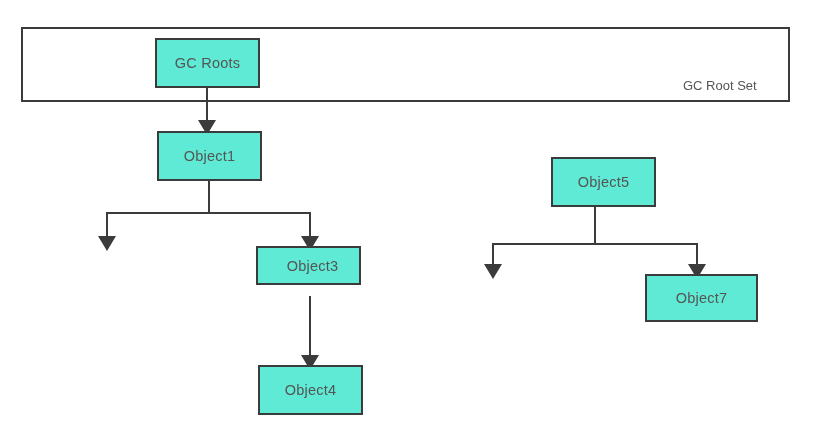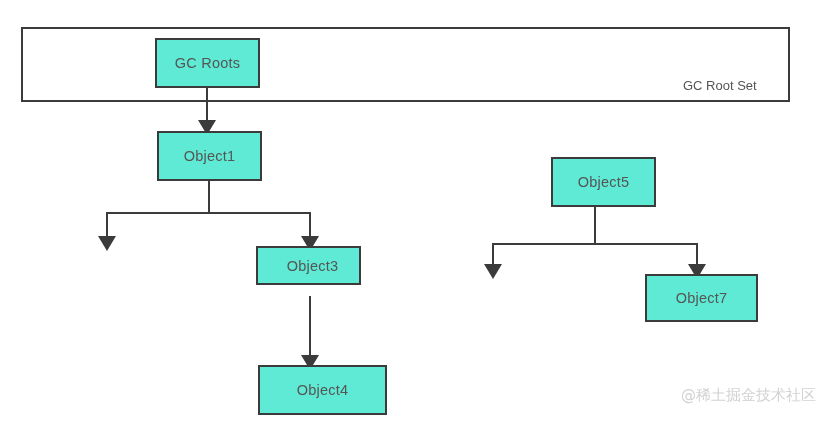--- a/index.html
+++ b/index.html
@@ -110,22 +110,21 @@
   <div class="container-box" style="left:21px; top:27px; width:769px; height:75px;"></div>
   <div class="container-label" style="left:683px; top:78px;">GC Root Set</div>
 
   <div class="node-box" style="left:155px; top:38px; width:105px; height:50px;">GC Roots</div>
 
   <div class="node-box" style="left:157px; top:131px; width:105px; height:50px;">Object1</div>
 
 
   <div class="node-box" style="left:256px; top:246px; width:105px; height:39px;padding-left:8px;">Object3</div>
 
-  <div class="node-box" style="left:258px; top:365px; width:129px; height:50px;">Object4</div>
+  <div class="node-box" style="left:258px; top:365px; width:105px; height:50px;">Object4</div>
 
   <div class="node-box" style="left:543px; top:157px; width:105px; height:50px;margin-left:8px;">Object5</div>
 
 
   <div class="node-box" style="left:645px; top:274px; width:113px; height:48px;">Object7</div>
 
-  <div class="watermark" style="left:681px; top:386px;">@稀土掘金技术社区</div>
 
 </div>
 
 </body></html>

